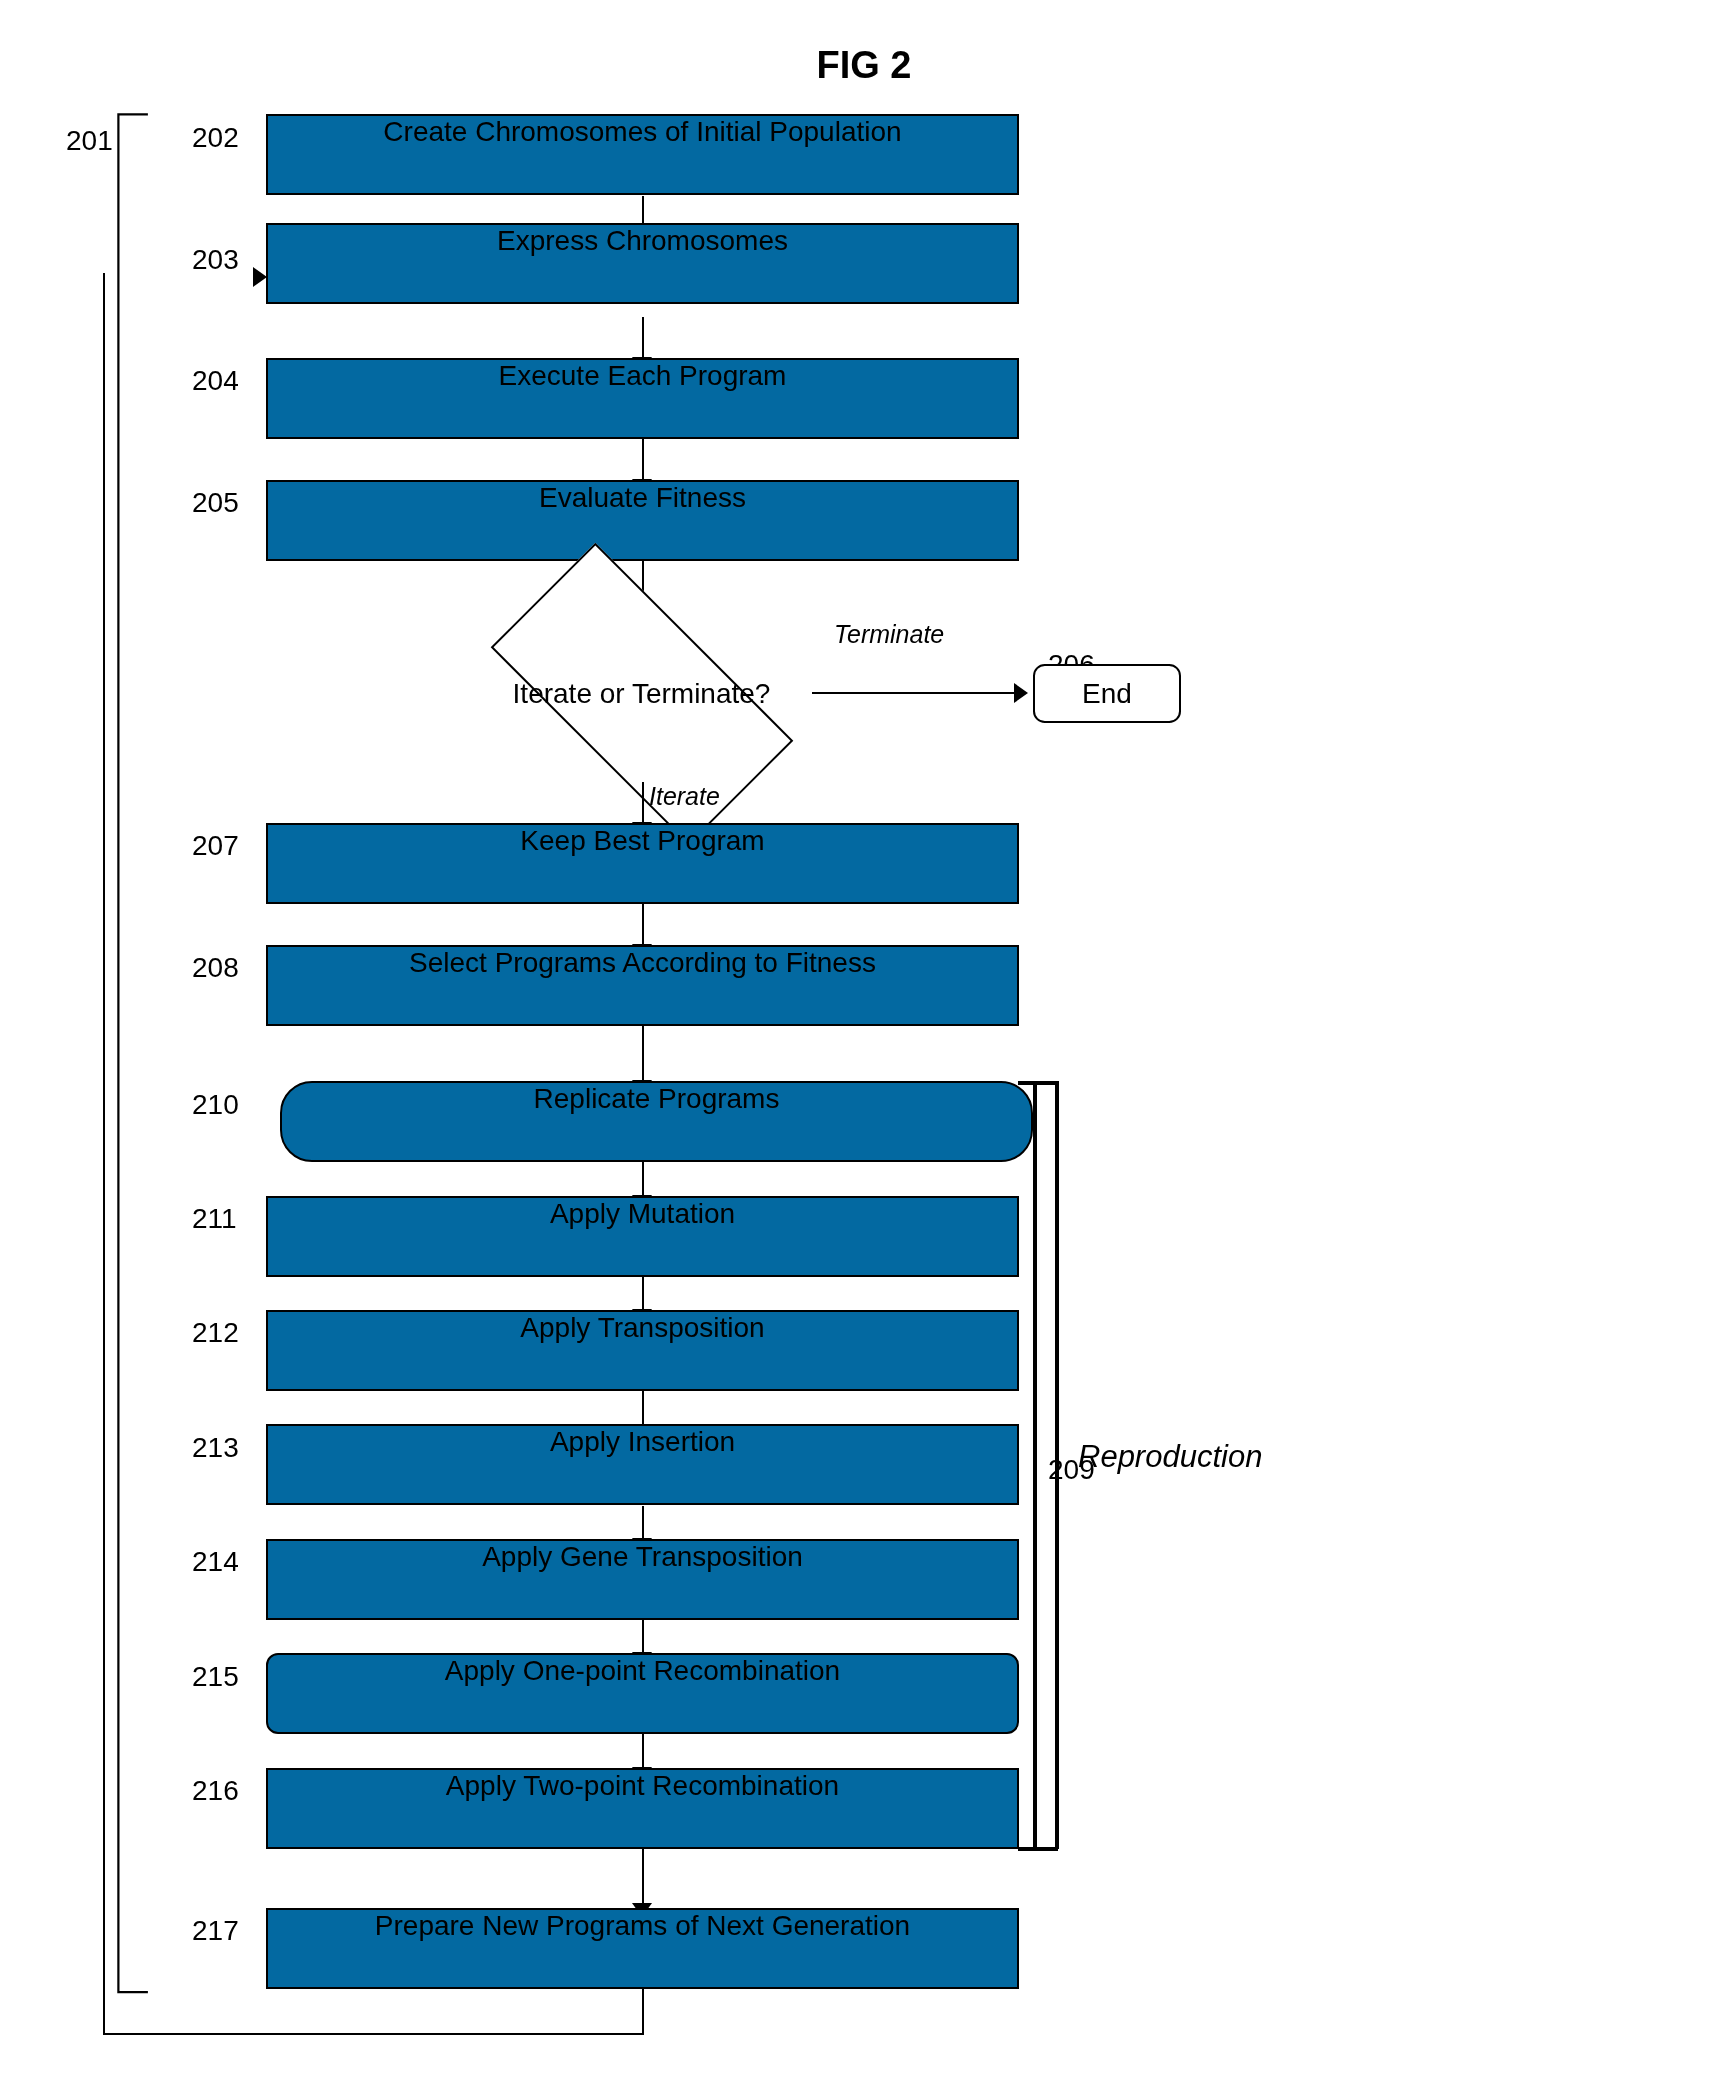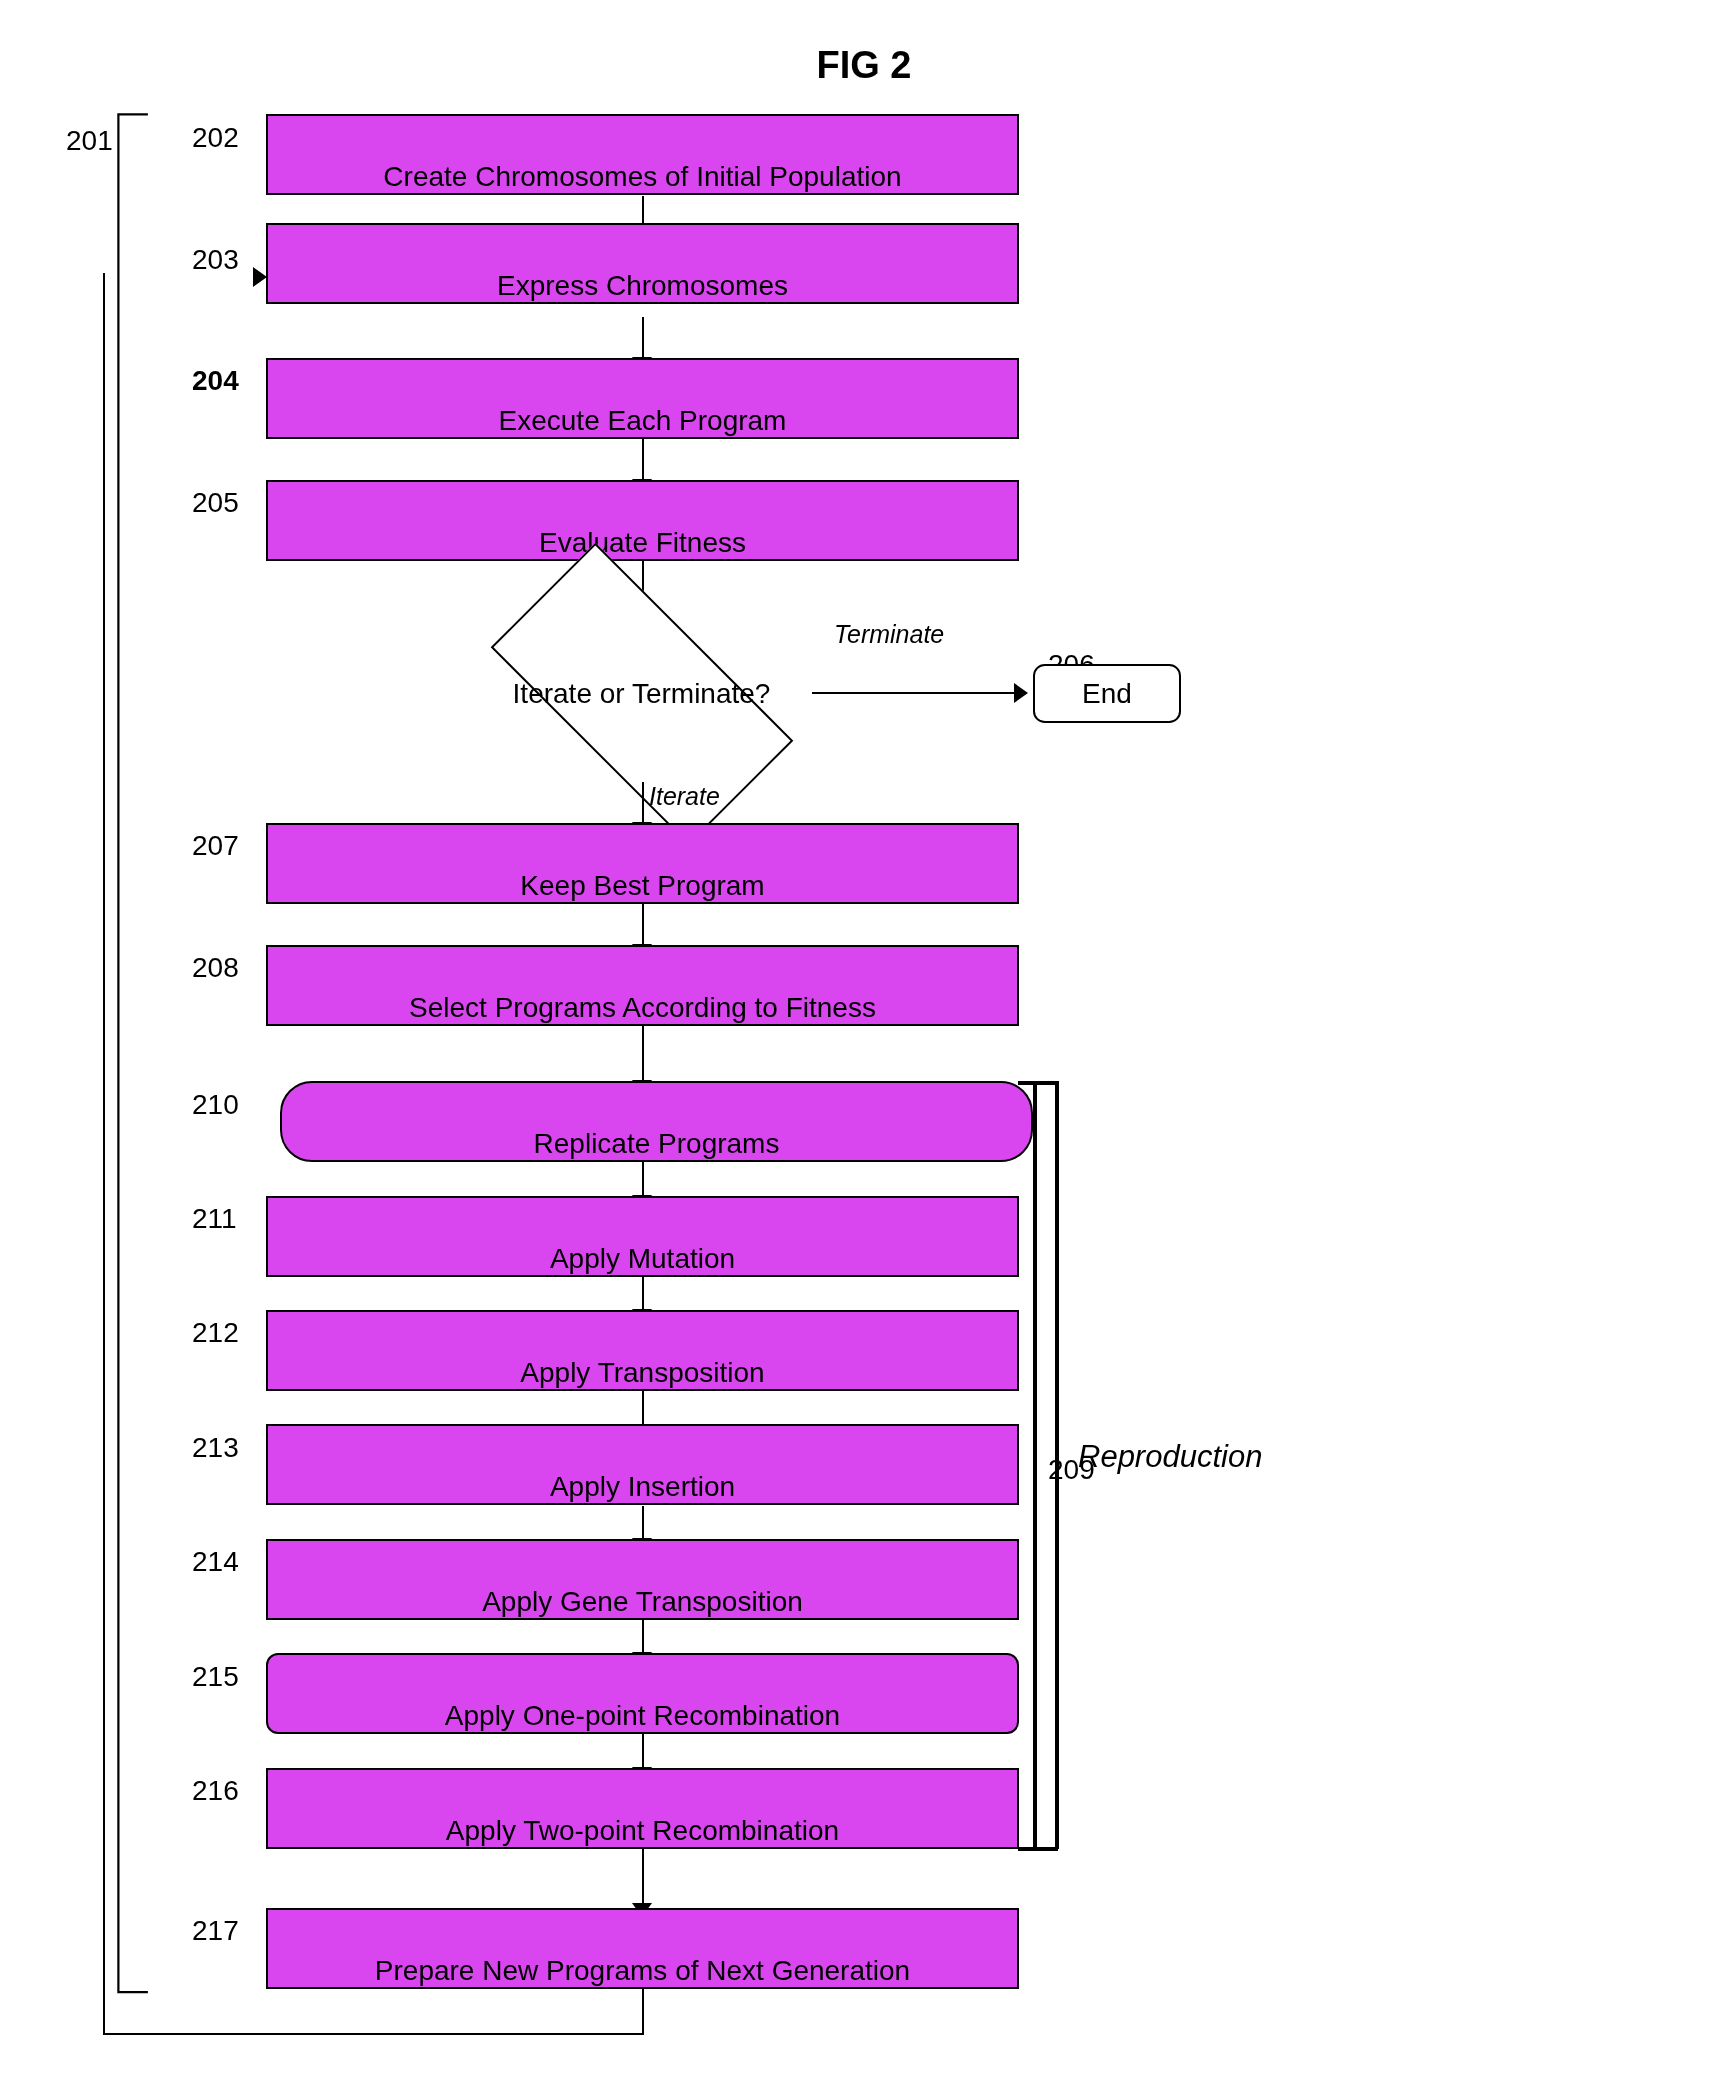--- a/index.html
+++ b/index.html
@@ -19,23 +19,23 @@
     }
     .diagram-container {
       position: relative;
       width: 1728px;
       min-height: 1993px;
     }
     
     .flow-box {
       position: absolute;
       border: 2.2px solid #000;
-      background: #d946ef;
+      background: #0369a1;
       display: flex;
-      align-items: flex-end;
+      align-items: flex-start;
       justify-content: center;
       text-align: center;
       font-size: 28px;
     }
     
     .flow-diamond {
       position: absolute;
       background: #fff;
       display: flex;
       align-items: center;
@@ -139,21 +139,21 @@
 
   <div class="step-num" style="left:192px; top:244px;">203</div>
 
   <div class="flow-box" style="left:266px; top:223px; width:753px; height:81px;">
     <span>Express Chromosomes</span>
   </div>
 
   <div class="arrow arrow-v" style="left:642px; top:317px; height:44px;"></div>
   <div class="arrowhead-down" style="left:632px; top:357px;"></div>
 
-  <div class="step-num" style="left:192px; top:365px;font-weight:bold;">204</div>
+  <div class="step-num" style="left:192px; top:365px;">204</div>
 
   <div class="flow-box" style="left:266px; top:358px; width:753px; height:81px;">
     <span>Execute Each Program</span>
   </div>
 
   <div class="arrow arrow-v" style="left:642px; top:439px; height:44px;"></div>
   <div class="arrowhead-down" style="left:632px; top:479px;"></div>
 
   <div class="step-num" style="left:192px; top:487px;">205</div>
 

